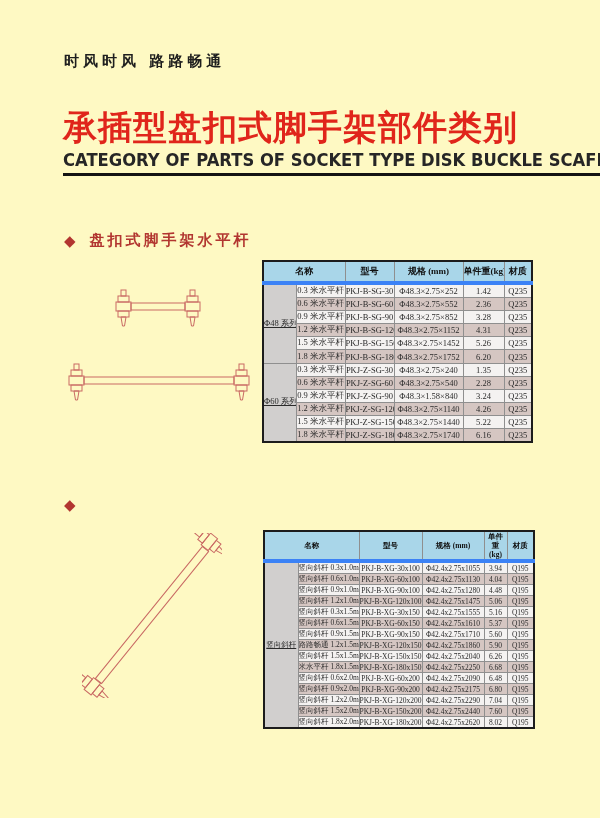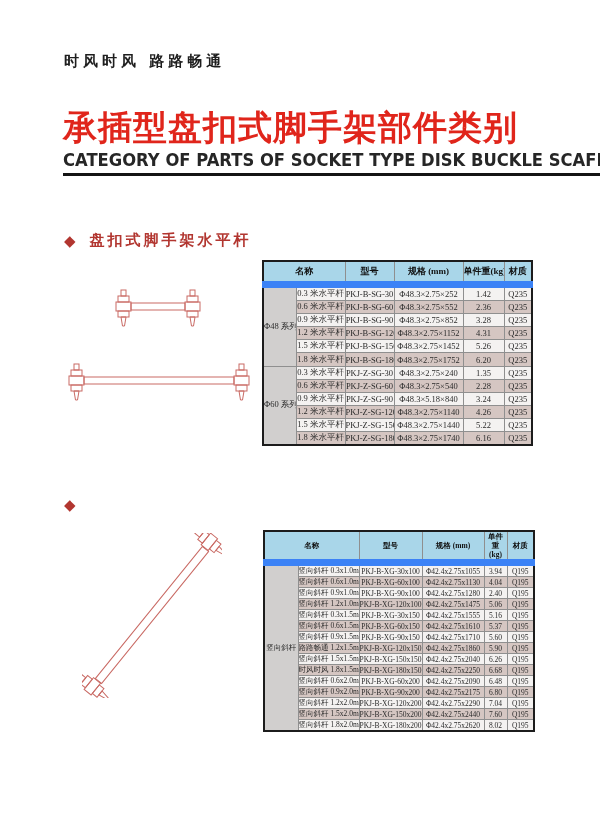--- a/index.html
+++ b/index.html
@@ -1,16 +1,16 @@
 <!DOCTYPE html>
 <html><head>
 <meta charset="utf-8">
 <style>
   html,body{margin:0;padding:0;background:#e9e9e9;}
-  .page{position:relative;width:600px;height:818px;background:#ffffff;overflow:hidden;
+  .page{position:relative;width:600px;height:818px;background:#fef9c3;overflow:hidden;
         font-family:"DejaVu Sans",sans-serif;}
   
   .brand{position:absolute;left:64px;top:52px;font-size:15px;font-weight:bold;
          letter-spacing:4px;color:#1e1e1e;}
   
   .title-block{position:absolute;left:56px;top:108px;width:478px;display:flex;}
   .title-bar{width:9px;background:#3c3c3c;margin-right:7px;}
   .title-text{flex:1;border-bottom:3px solid #141414;padding-bottom:3px;}
   .title-cn{font-size:34px;font-weight:bold;color:#e0251b;line-height:1.15;
             letter-spacing:1px;white-space:nowrap;}
@@ -25,23 +25,23 @@
   #sec2-heading{top:496px;}
   
   .drawing{position:absolute;}
   .drawing svg{display:block;}
   
   table{border-collapse:collapse;table-layout:fixed;position:absolute;
         background:#f4f2f1;font-family:"Liberation Serif","DejaVu Serif",serif;}
   th,td{border:1px solid #8f8f8f;padding:0;text-align:center;overflow:hidden;
         white-space:nowrap;color:#2b2b2b;}
   table{border:2px solid #1c1c1c;}
-  thead th{background:#a9d6e9;border-bottom:7px solid #3b82f6;font-weight:bold;color:#111;}
+  thead th{background:#a9d6e9;border-bottom:4px solid #3b82f6;font-weight:bold;color:#111;}
   tr.alt td{background:#d5c6c2;}
-  td.series, th.series{background:#d1cfce;font-weight:normal;}
+  td.series, th.series{background:#d1cfce;font-weight:normal;text-decoration:underline;}
   #table1{left:262px;top:260px;width:269px;font-size:8.5px;}
   #table1 thead th{height:19px;font-size:9px;}
   #table1 tbody td{height:12.1px;}
   #table2{left:263px;top:530px;width:270px;font-size:7.5px;}
   #table2 thead th{height:21px;font-size:7.5px;white-space:normal;line-height:1.2;text-align:center;}
   #table2 tbody td{height:8.3px;}
 </style>
 </head>
 <body>
 
@@ -175,21 +175,21 @@
         <tr class="alt">
           <td>0.6 米水平杆</td>
           <td>PKJ-Z-SG-60</td>
           <td>Φ48.3×2.75×540</td>
           <td>2.28</td>
           <td>Q235</td>
         </tr>
         <tr>
           <td>0.9 米水平杆</td>
           <td>PKJ-Z-SG-90</td>
-          <td>Φ48.3×5.18×840</td>
+          <td>Φ48.3×1.58×840</td>
           <td>3.24</td>
           <td>Q235</td>
         </tr>
         <tr class="alt">
           <td>1.2 米水平杆</td>
           <td>PKJ-Z-SG-120</td>
           <td>Φ48.3×2.75×1140</td>
           <td>4.26</td>
           <td>Q235</td>
         </tr>
@@ -267,21 +267,21 @@
           <td>竖向斜杆 0.6x1.0m</td>
           <td>PKJ-B-XG-60x100</td>
           <td>Φ42.4x2.75x1130</td>
           <td>4.04</td>
           <td>Q195</td>
         </tr>
         <tr>
           <td>竖向斜杆 0.9x1.0m</td>
           <td>PKJ-B-XG-90x100</td>
           <td>Φ42.4x2.75x1280</td>
-          <td>2.40</td>
+          <td>4.48</td>
           <td>Q195</td>
         </tr>
         <tr class="alt">
           <td>竖向斜杆 1.2x1.0m</td>
           <td>PKJ-B-XG-120x100</td>
           <td>Φ42.4x2.75x1475</td>
           <td>5.06</td>
           <td>Q195</td>
         </tr>
         <tr>
@@ -313,21 +313,21 @@
           <td>Q195</td>
         </tr>
         <tr>
           <td>竖向斜杆 1.5x1.5m</td>
           <td>PKJ-B-XG-150x150</td>
           <td>Φ42.4x2.75x2040</td>
           <td>6.26</td>
           <td>Q195</td>
         </tr>
         <tr class="alt">
-          <td>时风时风 1.8x1.5m</td>
+          <td>米水平杆 1.8x1.5m</td>
           <td>PKJ-B-XG-180x150</td>
           <td>Φ42.4x2.75x2250</td>
           <td>6.68</td>
           <td>Q195</td>
         </tr>
         <tr>
           <td>竖向斜杆 0.6x2.0m</td>
           <td>PKJ-B-XG-60x200</td>
           <td>Φ42.4x2.75x2090</td>
           <td>6.48</td>

